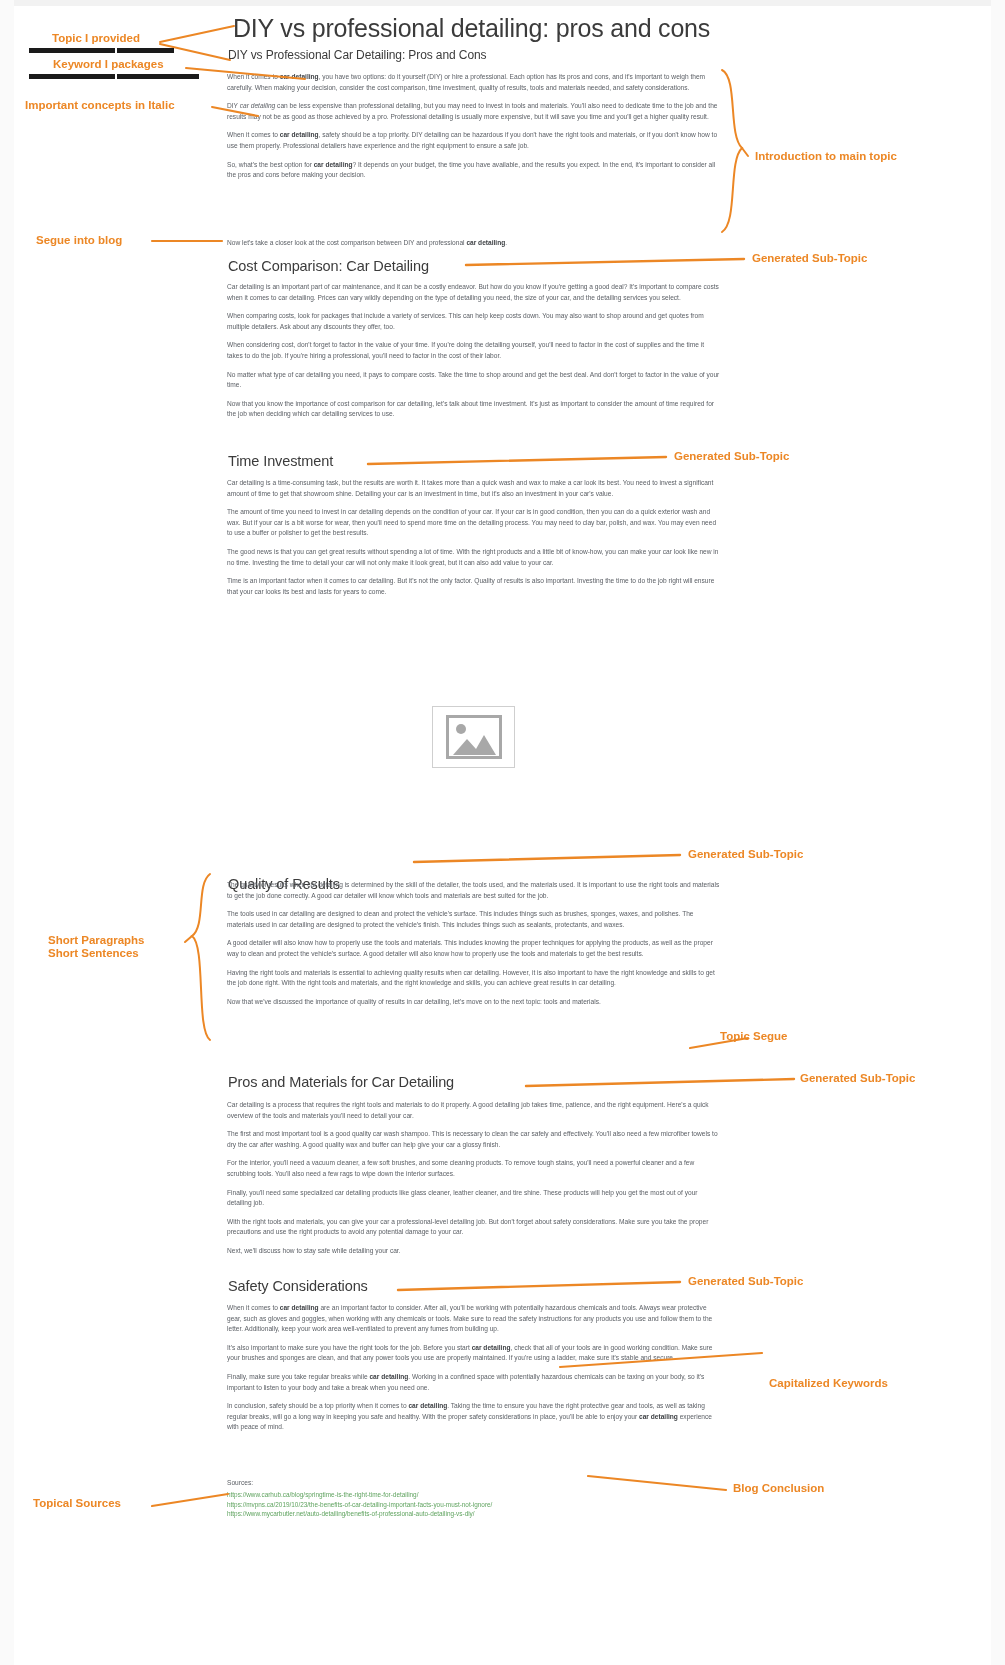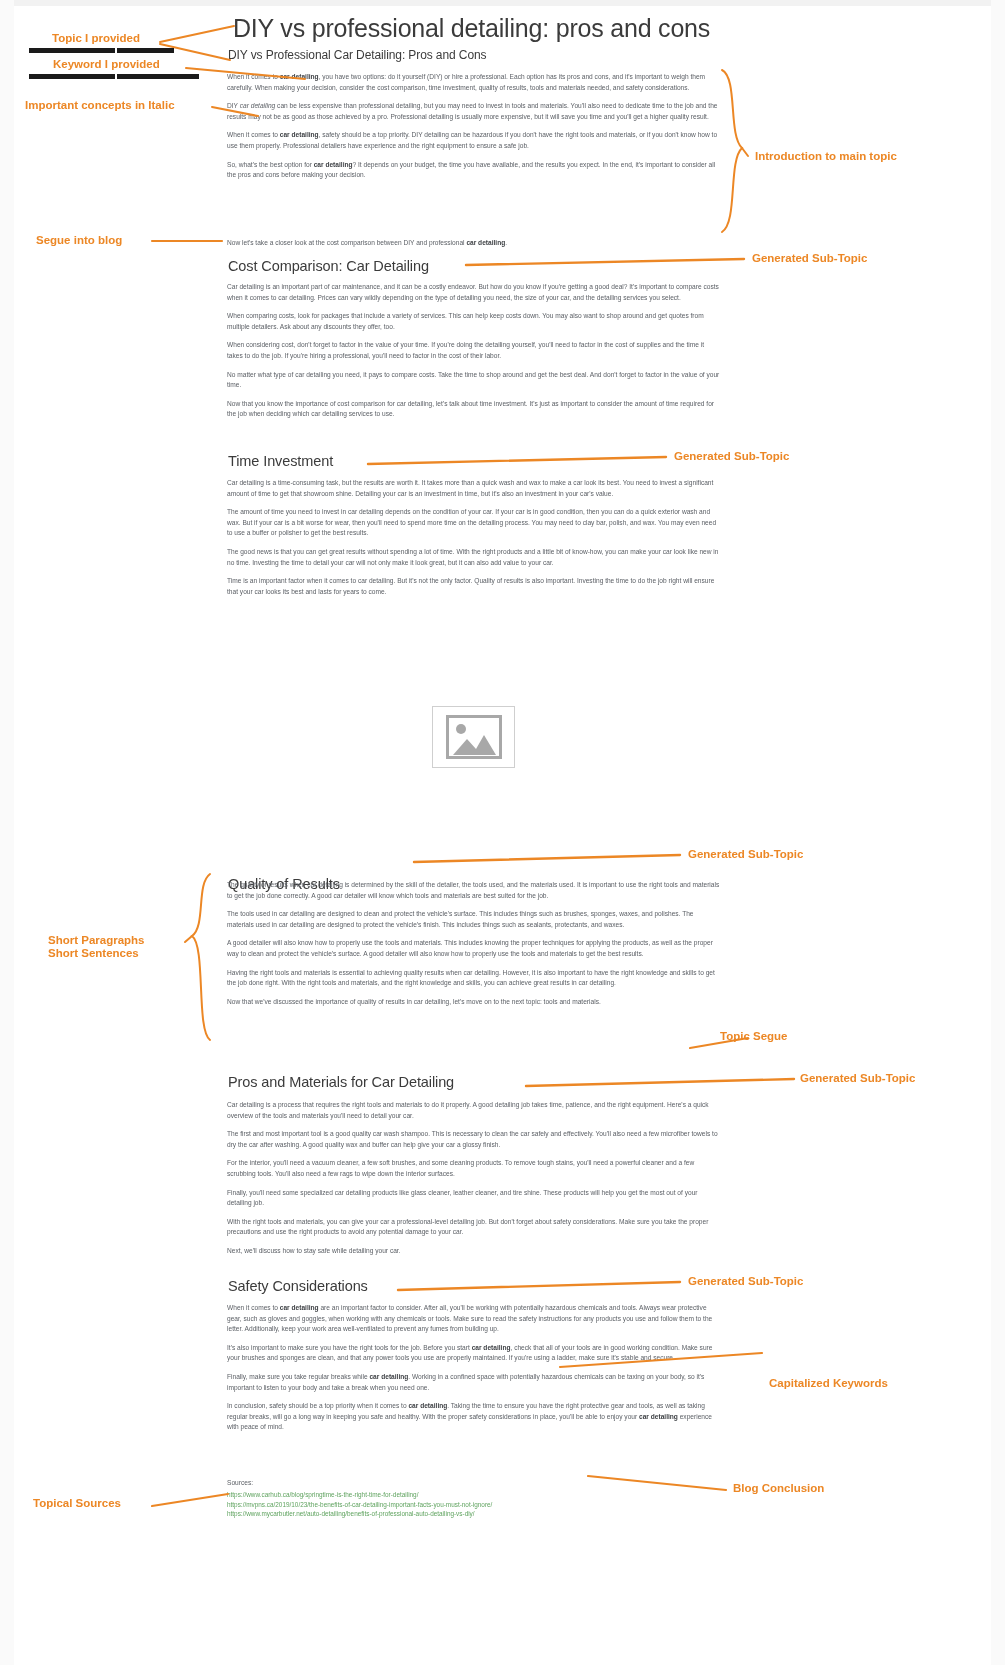--- a/index.html
+++ b/index.html
@@ -194,21 +194,21 @@
     <path d="M192,936 L185,942" stroke-width="2"></path>
   </g>
 </svg>
 
 <div class="redact" style="left:29px; top:48px; width:86px; height:5px;"></div>
 <div class="redact" style="left:117px; top:48px; width:57px; height:5px;"></div>
 <div class="redact" style="left:29px; top:74px; width:86px; height:5px;"></div>
 <div class="redact" style="left:117px; top:74px; width:82px; height:5px;"></div>
 
 <div class="ann" style="left:52px;  top:32px;">Topic I provided</div>
-<div class="ann" style="left:53px;  top:58px;">Keyword I provided</div>
+<div class="ann" style="left:53px;  top:58px;">Keyword I packages</div>
 <div class="ann" style="left:25px;  top:99px;">Important concepts in Italic</div>
 <div class="ann" style="left:755px; top:150px;">Introduction to main topic</div>
 <div class="ann" style="left:36px;  top:234px;">Segue into blog</div>
 <div class="ann" style="left:752px; top:252px;">Generated Sub-Topic</div>
 <div class="ann" style="left:674px; top:450px;">Generated Sub-Topic</div>
 <div class="ann" style="left:688px; top:848px;">Generated Sub-Topic</div>
 <div class="ann" style="left:48px;  top:934px;">Short Paragraphs
 Short Sentences</div>
 <div class="ann" style="left:720px; top:1030px;">Topic Segue</div>
 <div class="ann" style="left:800px; top:1072px;">Generated Sub-Topic</div>

